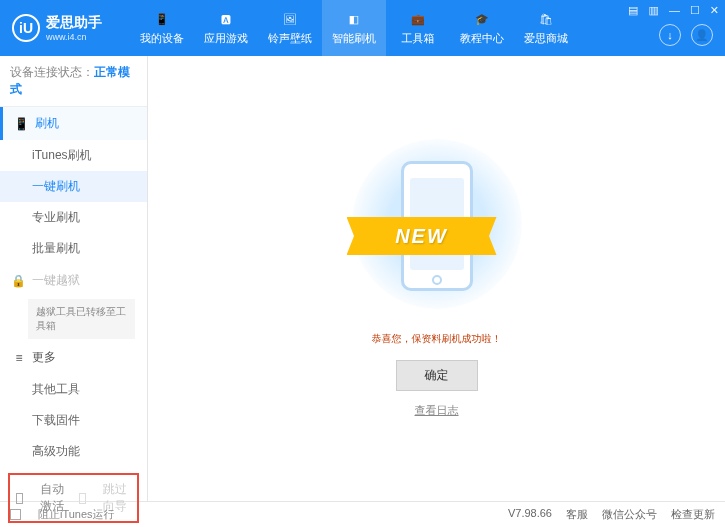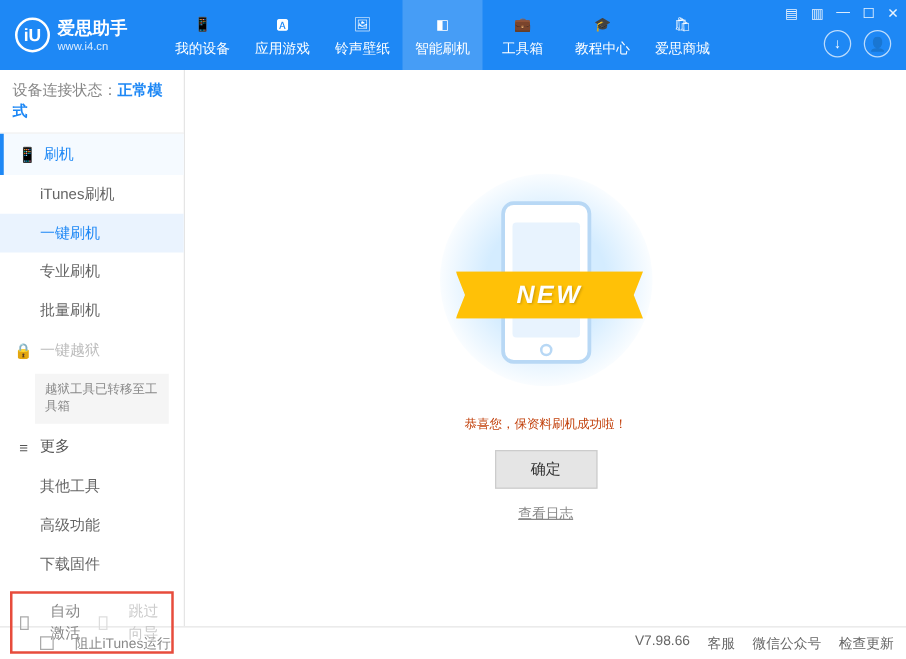--- a/index.html
+++ b/index.html
@@ -42,28 +42,28 @@
 
 .device-info { padding: 6px 10px; }
 .device-name { color: #1e88f5; font-size: 12px; font-weight: bold; display: flex; align-items: center; gap: 4px; }
 
 .main { flex: 1; display: flex; flex-direction: column; align-items: center; justify-content: center; position: relative; }
 .illustration { width: 180px; height: 180px; position: relative; }
 .halo { position: absolute; width: 170px; height: 170px; border-radius: 50%; background: radial-gradient(circle, #d4ecff 40%, rgba(212,236,255,0) 75%); left: 5px; top: 0; }
 .phone { position: absolute; width: 72px; height: 130px; background: #fff; border: 3px solid #b8d8f5; border-radius: 10px; left: 54px; top: 22px; }
 .phone-screen { position: absolute; inset: 14px 6px 18px 6px; background: #e8f3fe; border-radius: 3px; }
 .phone-home { position: absolute; width: 10px; height: 10px; border: 2px solid #b8d8f5; border-radius: 50%; bottom: 3px; left: 50%; transform: translateX(-50%); }
-.ribbon { position: absolute; left: 18px; top: 78px; width: 150px; height: 38px; background: #ffc107; display: flex; align-items: center; justify-content: center; color: #fff; font-weight: 900; font-size: 20px; font-style: italic; letter-spacing: 2px; clip-path: polygon(0 0, 100% 0, 95% 50%, 100% 100%, 0 100%, 5% 50%); text-shadow: 1px 1px 2px rgba(0,0,0,0.2); }
+.ribbon { position: absolute; left: 0; top: 78px; width: 150px; height: 38px; background: #ffc107; display: flex; align-items: center; justify-content: center; color: #fff; font-weight: 900; font-size: 20px; font-style: italic; letter-spacing: 2px; clip-path: polygon(0 0, 100% 0, 95% 50%, 100% 100%, 0 100%, 5% 50%); text-shadow: 1px 1px 2px rgba(0,0,0,0.2); }
 
 .success-text { margin-top: 13px; font-size: 10px; color: #c2410c; }
 .ok-btn { margin-top: 14px; padding: 6px 28px; border: 1px solid #ccc; background: #e5e5e5; cursor: pointer; font-size: 12px; color: #333; }
 .log-link { margin-top: 12px; font-size: 11px; color: #888; text-decoration: underline; cursor: pointer; }
 
 .footer { height: 26px; border-top: 1px solid #e5e5e5; display: flex; align-items: center; padding: 0 10px; font-size: 11px; color: #666; justify-content: space-between; }
-.footer-left { display: flex; align-items: center; gap: 5px; padding-left: 22px; }
+.footer-left { display: flex; align-items: center; gap: 5px; }
 .footer-right { display: flex; gap: 14px; }
 .footer-item { cursor: pointer; }
 </style>
 </head>
 <body>
 
 <div class="header">
   <div class="logo-area">
     <div class="logo-circle">iU</div>
     <div class="logo-text">
@@ -133,22 +133,22 @@
       <span class="group-icon">🔒</span>
       <span>一键越狱</span>
     </div>
     <div class="sub-note">越狱工具已转移至工具箱</div>
 
     <div class="group-header">
       <span class="group-icon">≡</span>
       <span>更多</span>
     </div>
     <div class="sub-item">其他工具</div>
+    <div class="sub-item">下载固件</div>
     <div class="sub-item">高级功能</div>
-    <div class="sub-item">下载固件</div>
 
     <div style="flex:1"></div>
 
     <div class="checkbox-row">
       <label class="cb-item">
         <span class="cb-box"></span>
         <span>自动激活</span>
       </label>
       <label class="cb-item disabled">
         <span class="cb-box" style="border-color:#ddd"></span>

